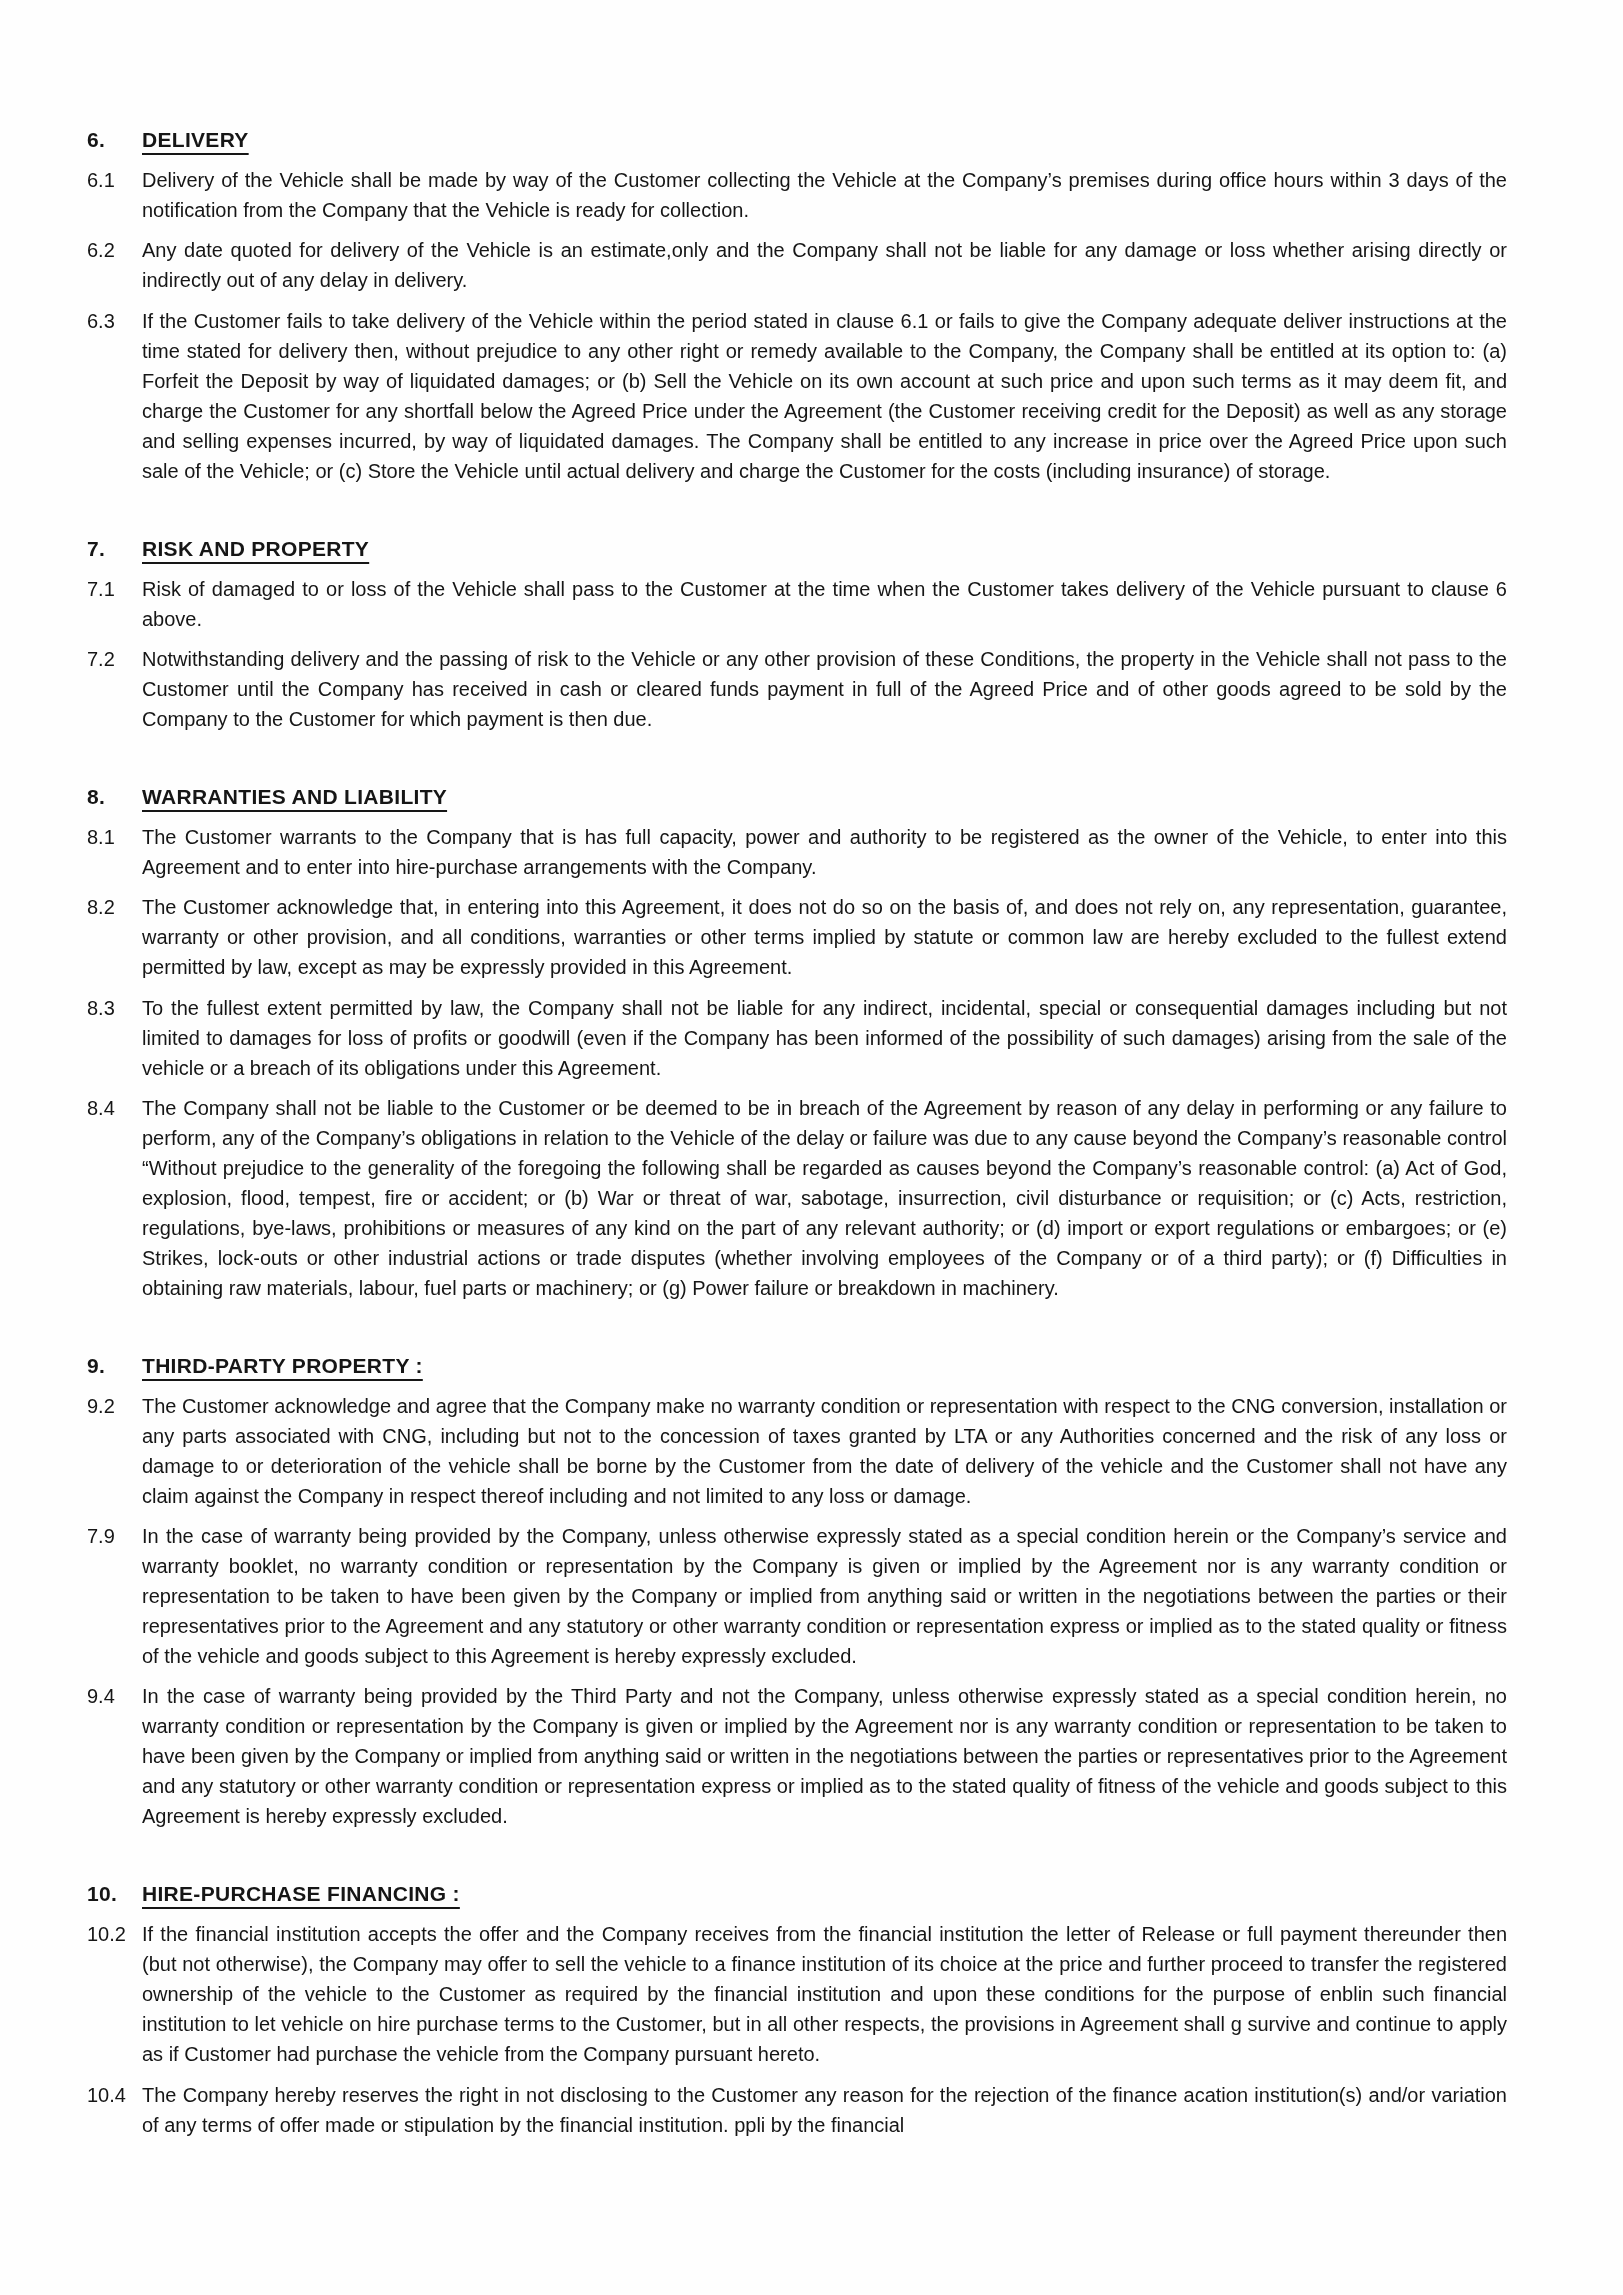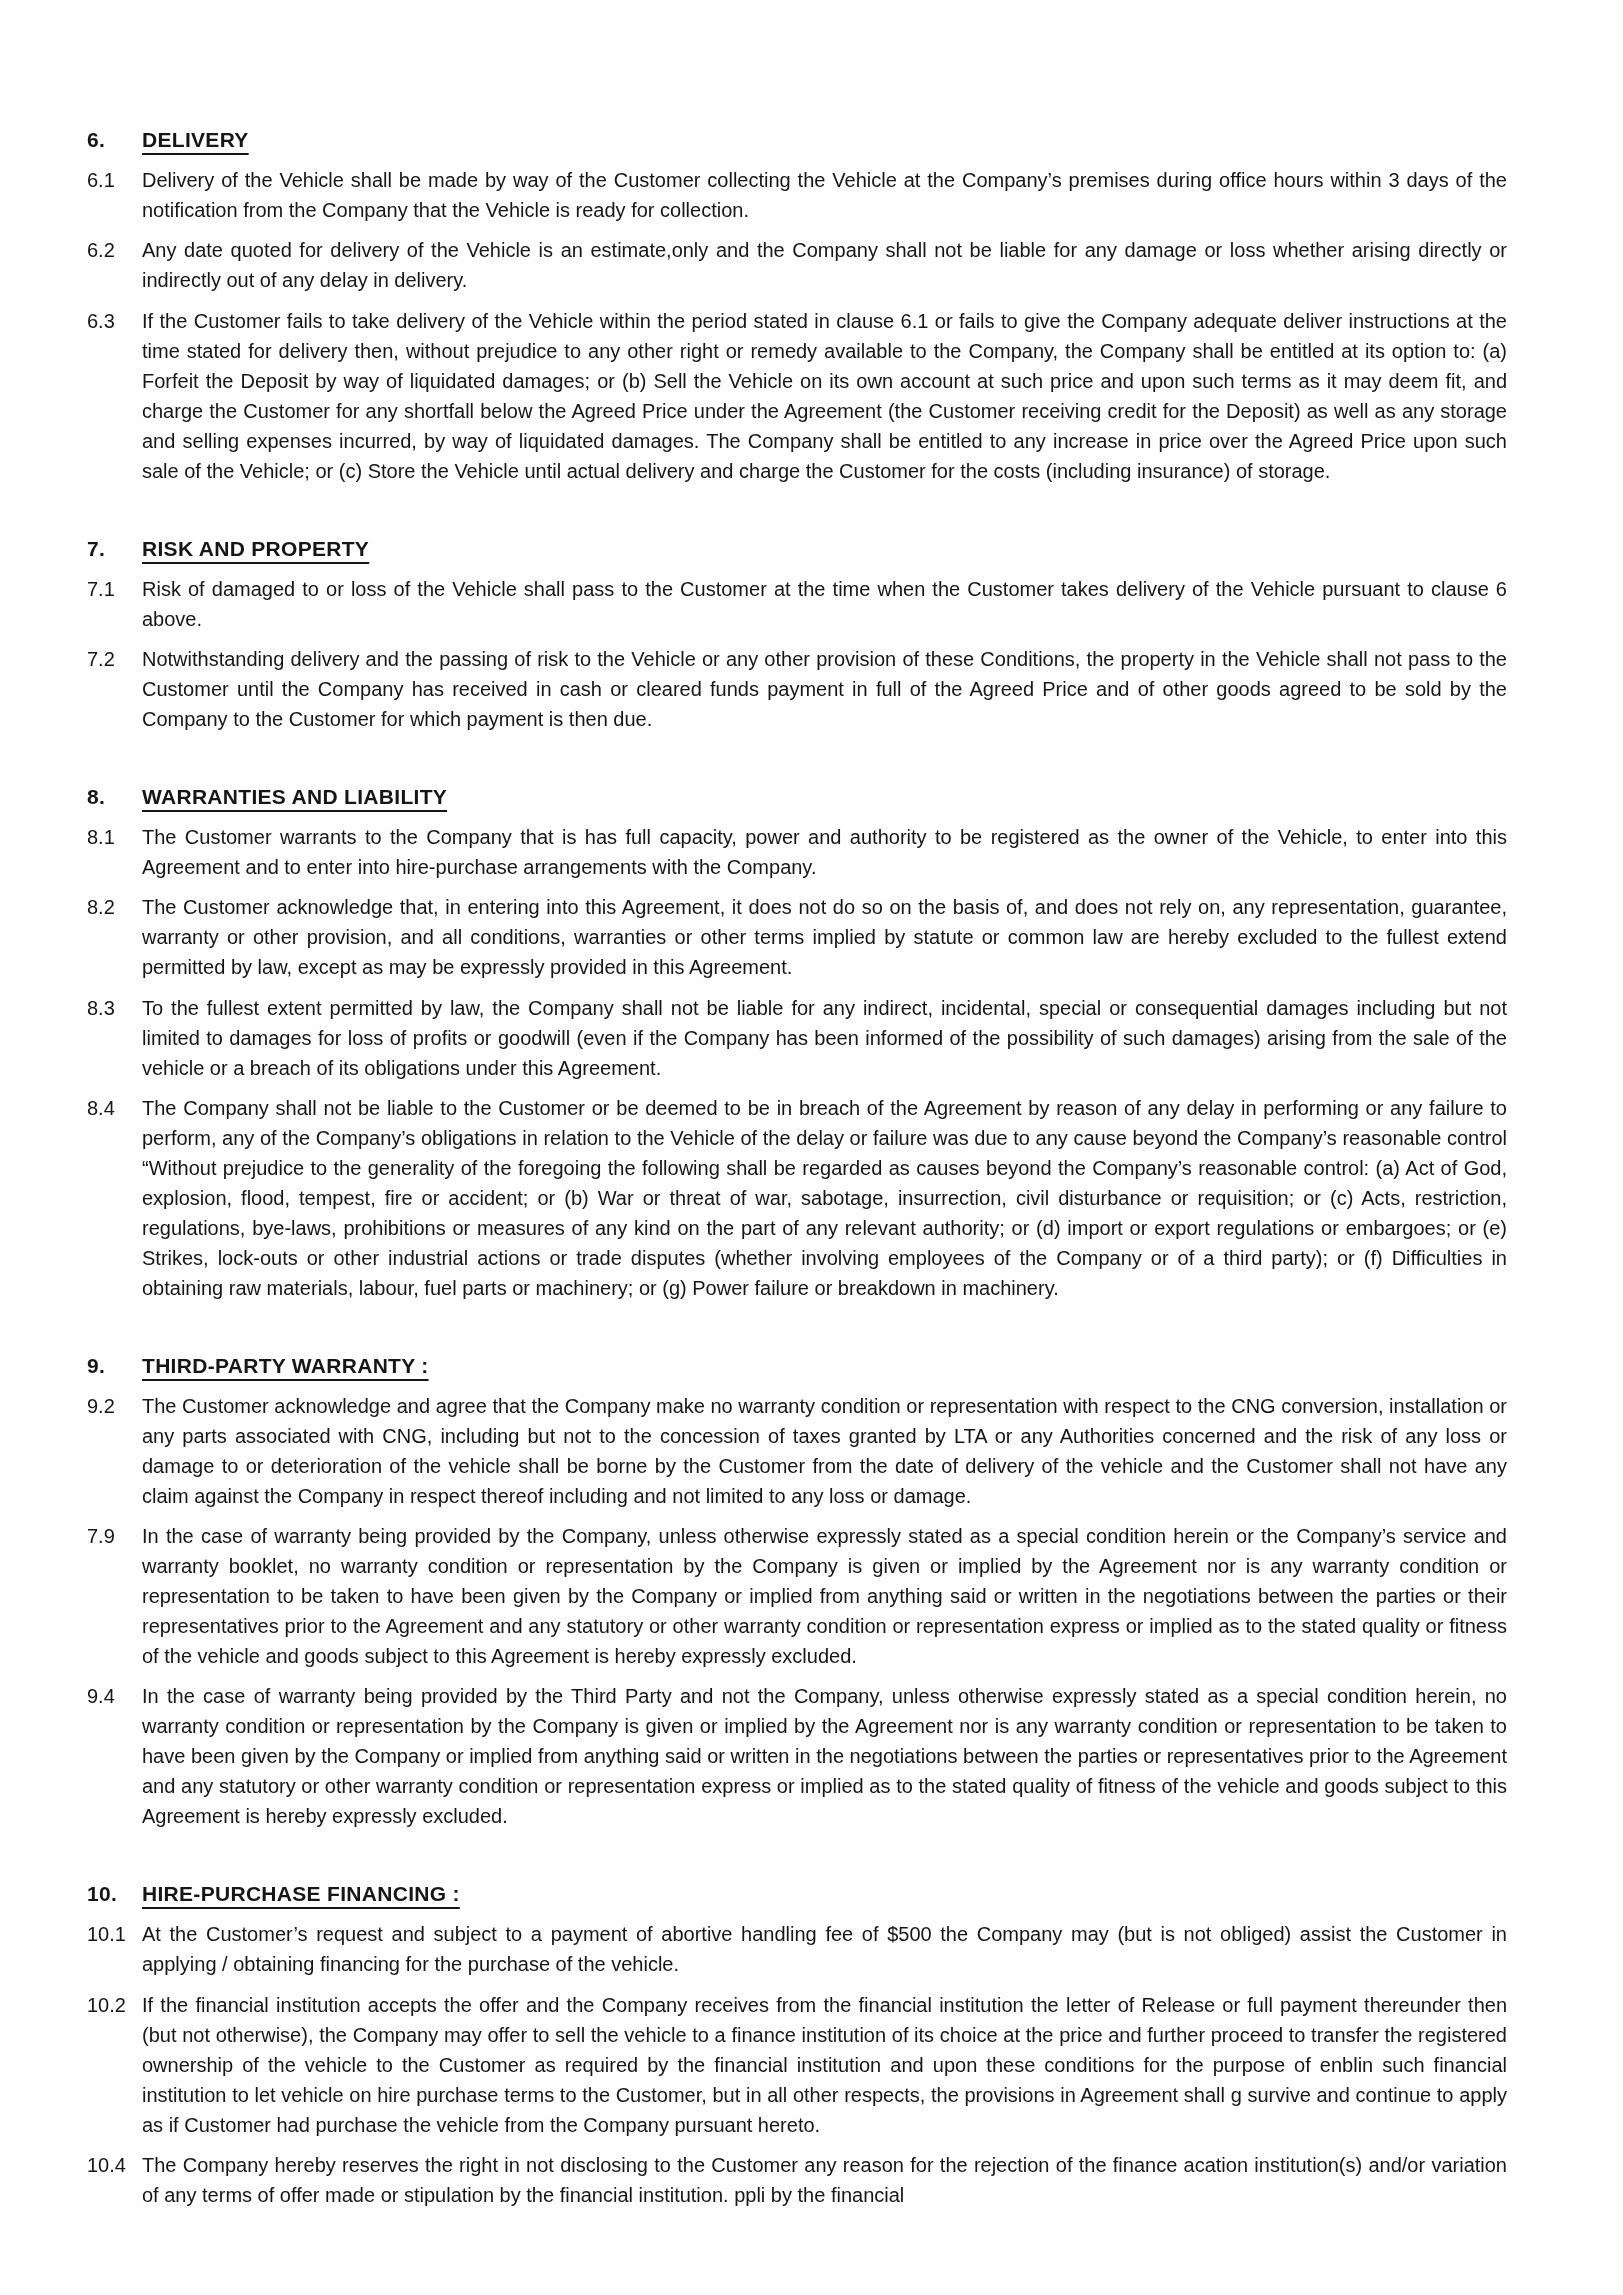--- a/index.html
+++ b/index.html
@@ -109,21 +109,21 @@
     </div>
     <div class="clause">
       <span class="num-col">8.4</span>
       <span class="clause-text">The Company shall not be liable to the Customer or be deemed to be in breach of the Agreement by reason of any delay in performing or any failure to perform, any of the Company’s obligations in relation to the Vehicle of the delay or failure was due to any cause beyond the Company’s reasonable control “Without prejudice to the generality of the foregoing the following shall be regarded as causes beyond the Company’s reasonable control: (a) Act of God, explosion, flood, tempest, fire or accident; or (b) War or threat of war, sabotage, insurrection, civil disturbance or requisition; or (c) Acts, restriction, regulations, bye-laws, prohibitions or measures of any kind on the part of any relevant authority; or (d) import or export regulations or embargoes; or (e) Strikes, lock-outs or other industrial actions or trade disputes (whether involving employees of the Company or of a third party); or (f) Difficulties in obtaining raw materials, labour, fuel parts or machinery; or (g) Power failure or breakdown in machinery.</span>
     </div>
   </div>
 
   <div class="section">
     <div class="section-heading">
       <span class="num-col">9.</span>
-      <span class="section-title">THIRD-PARTY WARRANTY :</span>
+      <span class="section-title">THIRD-PARTY PROPERTY :</span>
     </div>
     <div class="clause">
       <span class="num-col">9.2</span>
       <span class="clause-text">The Customer acknowledge and agree that the Company make no warranty condition or representation with respect to the CNG conversion, installation or any parts associated with CNG, including but not to the concession of taxes granted by LTA or any Authorities concerned and the risk of any loss or damage to or deterioration of the vehicle shall be borne by the Customer from the date of delivery of the vehicle and the Customer shall not have any claim against the Company in respect thereof including and not limited to any loss or damage.</span>
     </div>
     <div class="clause">
       <span class="num-col">7.9</span>
       <span class="clause-text">In the case of warranty being provided by the Company, unless otherwise expressly stated as a special condition herein or the Company’s service and warranty booklet, no warranty condition or representation by the Company is given or implied by the Agreement nor is any warranty condition or representation to be taken to have been given by the Company or implied from anything said or written in the negotiations between the parties or their representatives prior to the Agreement and any statutory or other warranty condition or representation express or implied as to the stated quality or fitness of the vehicle and goods subject to this Agreement is hereby expressly excluded.</span>
     </div>
     <div class="clause">
@@ -131,24 +131,20 @@
       <span class="clause-text">In the case of warranty being provided by the Third Party and not the Company, unless otherwise expressly stated as a special condition herein, no warranty condition or representation by the Company is given or implied by the Agreement nor is any warranty condition or representation to be taken to have been given by the Company or implied from anything said or written in the negotiations between the parties or representatives prior to the Agreement and any statutory or other warranty condition or representation express or implied as to the stated quality of fitness of the vehicle and goods subject to this Agreement is hereby expressly excluded.</span>
     </div>
   </div>
 
   <div class="section">
     <div class="section-heading">
       <span class="num-col">10.</span>
       <span class="section-title">HIRE-PURCHASE FINANCING :</span>
     </div>
     <div class="clause">
-      <span class="num-col">10.1</span>
-      <span class="clause-text">At the Customer’s request and subject to a payment of abortive handling fee of $500 the Company may (but is not obliged) assist the Customer in applying / obtaining financing for the purchase of the vehicle.</span>
-    </div>
-    <div class="clause">
       <span class="num-col">10.2</span>
       <span class="clause-text">If the financial institution accepts the offer and the Company receives from the financial institution the letter of Release or full payment thereunder then (but not otherwise), the Company may offer to sell the vehicle to a finance institution of its choice at the price and further proceed to transfer the registered ownership of the vehicle to the Customer as required by the financial institution and upon these conditions for the purpose of enblin such financial institution to let vehicle on hire purchase terms to the Customer, but in all other respects, the provisions in Agreement shall g survive and continue to apply as if Customer had purchase the vehicle from the Company pursuant hereto.</span>
     </div>
     <div class="clause">
       <span class="num-col">10.4</span>
       <span class="clause-text">The Company hereby reserves the right in not disclosing to the Customer any reason for the rejection of the finance acation institution(s) and/or variation of any terms of offer made or stipulation by the financial institution. ppli by the financial</span>
     </div>
   </div>
 
 </div>

